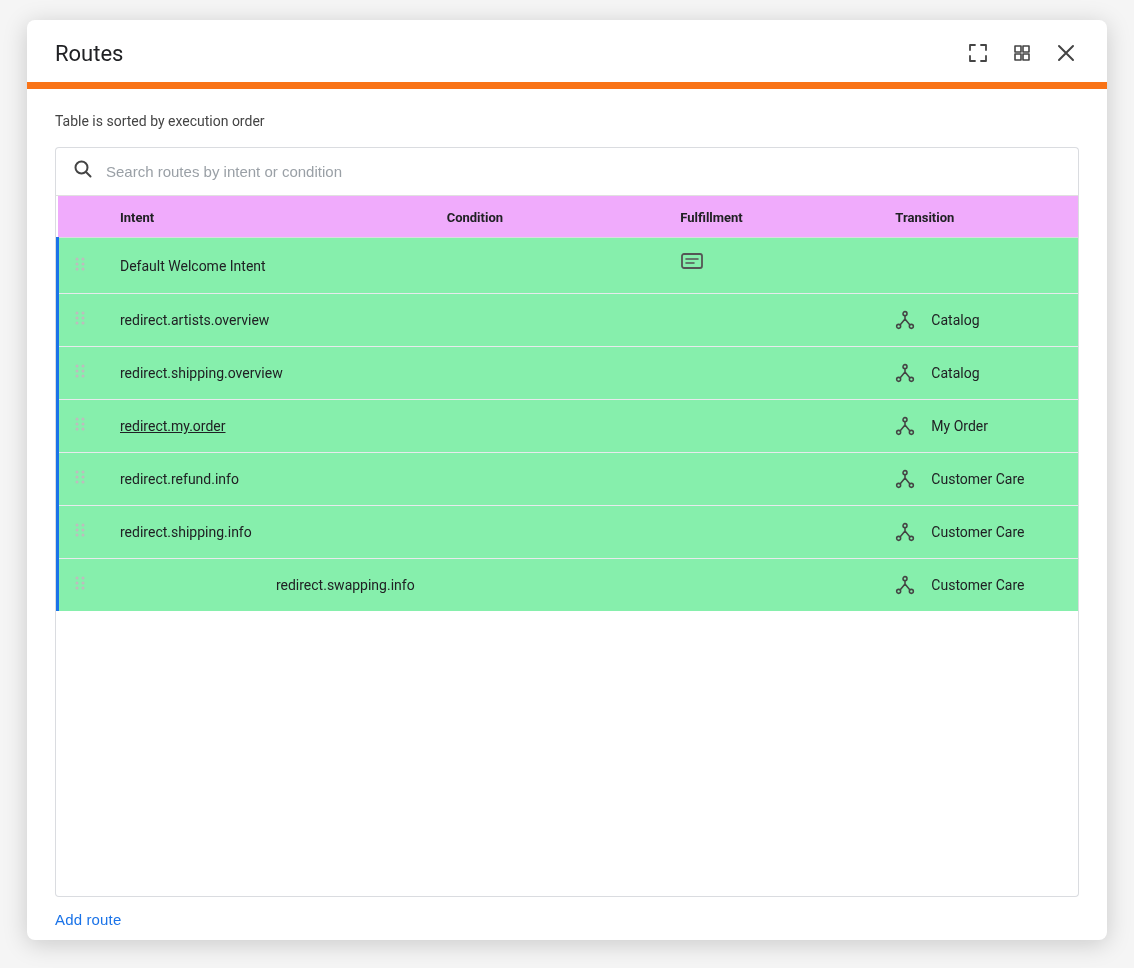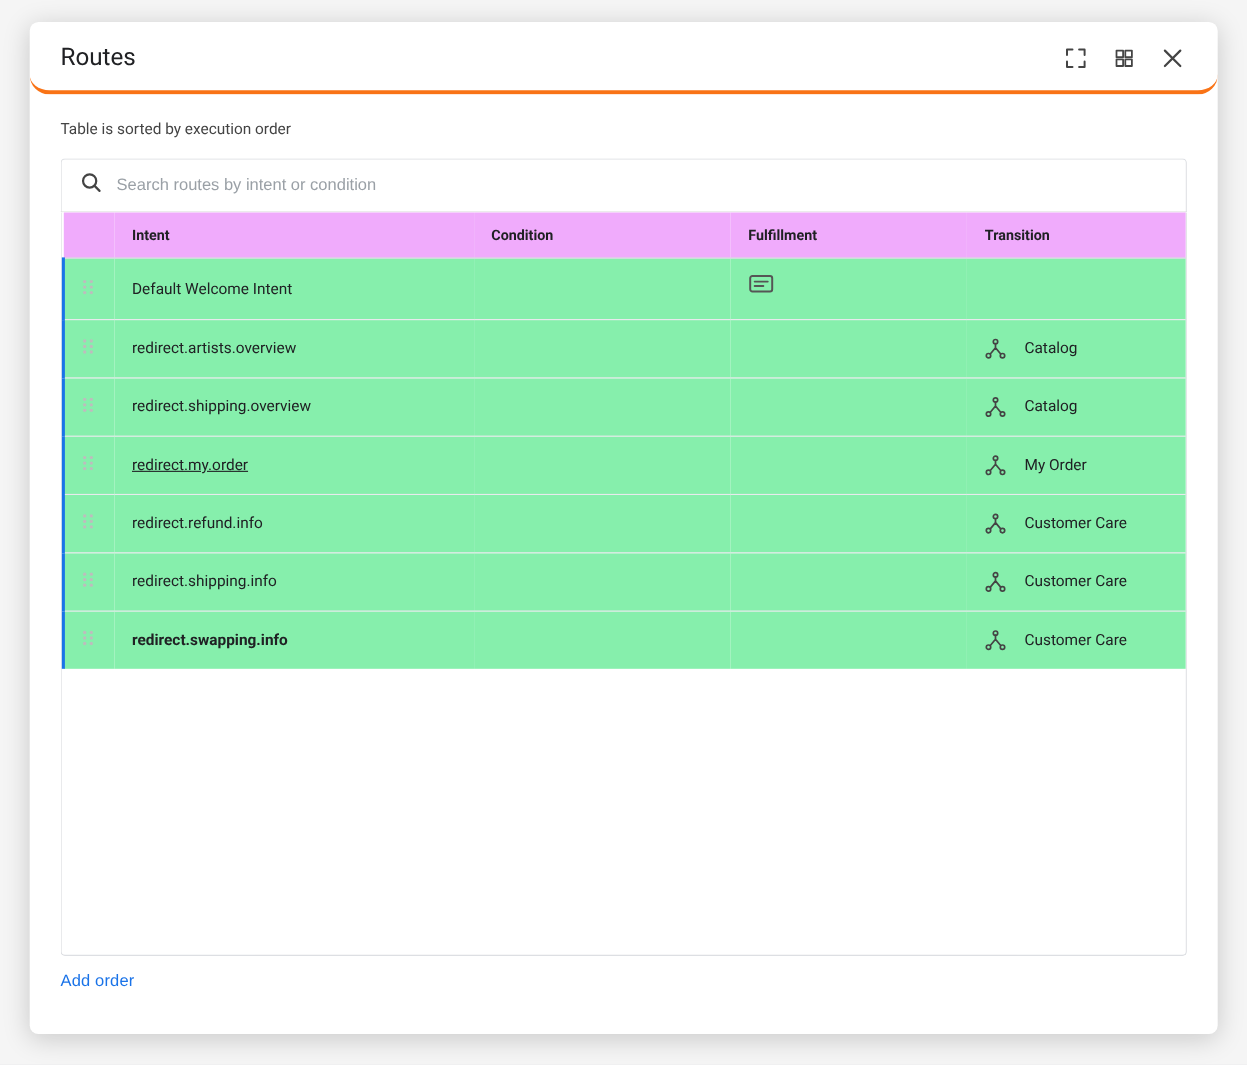--- a/index.html
+++ b/index.html
@@ -17,24 +17,24 @@
       border-radius: 8px;
       box-shadow: 0 4px 24px rgba(0,0,0,0.18);
       width: 1080px;
       min-height: 920px;
       display: flex;
       flex-direction: column;
       overflow: hidden;
     }
     .dialog-header {
       display: flex;
+      align-items: center;
       justify-content: space-between;
       padding: 20px 28px 16px 28px;
-      border-bottom: 4px solid #f97316;
-      border-radius: 18px;
+      border-bottom: 7px solid #f97316;
     }
     .dialog-title {
       font-size: 22px;
       font-weight: 400;
       color: #202124;
       letter-spacing: 0;
     }
     .header-icons {
       display: flex;
       gap: 18px;
@@ -46,21 +46,21 @@
       cursor: pointer;
       color: #444;
       font-size: 22px;
       padding: 2px;
       display: flex;
       align-items: center;
       justify-content: center;
       line-height: 1;
     }
     .dialog-body {
-      padding: 24px 28px 32px 28px;
+      padding: 24px 28px 4px 28px;
       flex: 1;
       display: flex;
       flex-direction: column;
     }
     .sort-label {
       font-size: 14px;
       color: #444;
       margin-bottom: 18px;
     }
     .search-bar {
@@ -387,36 +387,36 @@
               <td><span class="drag-handle">
       <svg width="16" height="20" viewBox="0 0 16 20" fill="none">
         <circle cx="5" cy="5" r="1.5" fill="#bdbdbd"></circle>
         <circle cx="11" cy="5" r="1.5" fill="#bdbdbd"></circle>
         <circle cx="5" cy="10" r="1.5" fill="#bdbdbd"></circle>
         <circle cx="11" cy="10" r="1.5" fill="#bdbdbd"></circle>
         <circle cx="5" cy="15" r="1.5" fill="#bdbdbd"></circle>
         <circle cx="11" cy="15" r="1.5" fill="#bdbdbd"></circle>
       </svg>
     </span></td>
-              <td style="font-weight: 700; word-break: break-word;">redirect.swapping.info</td>
+              <td style="font-weight: 400; word-break: break-word; text-align: right;">redirect.swapping.info</td>
               <td></td>
               <td></td>
               <td>
                 <div class="transition-cell">
         <span class="transition-icon">
           <svg class="branch-icon" viewBox="0 0 22 22" fill="none" xmlns="http://www.w3.org/2000/svg">
             <circle cx="11" cy="4" r="2.2" stroke="#444" stroke-width="1.7"></circle>
             <circle cx="4" cy="18" r="2.2" stroke="#444" stroke-width="1.7"></circle>
             <circle cx="18" cy="18" r="2.2" stroke="#444" stroke-width="1.7"></circle>
             <path d="M11 6v4M11 10l-5 6M11 10l5 6" stroke="#444" stroke-width="1.7" stroke-linecap="round"></path>
           </svg>
         </span>
         <span style="font-size:14px;color:#202124;">Customer Care</span>
       </div>
               </td>
             </tr>
           </tbody>
       </table>
     </div>
 
-    <button class="add-route-btn">Add order</button>
+    <button class="add-route-btn">Add route</button>
   </div>
 </div>
 
 </body></html>

